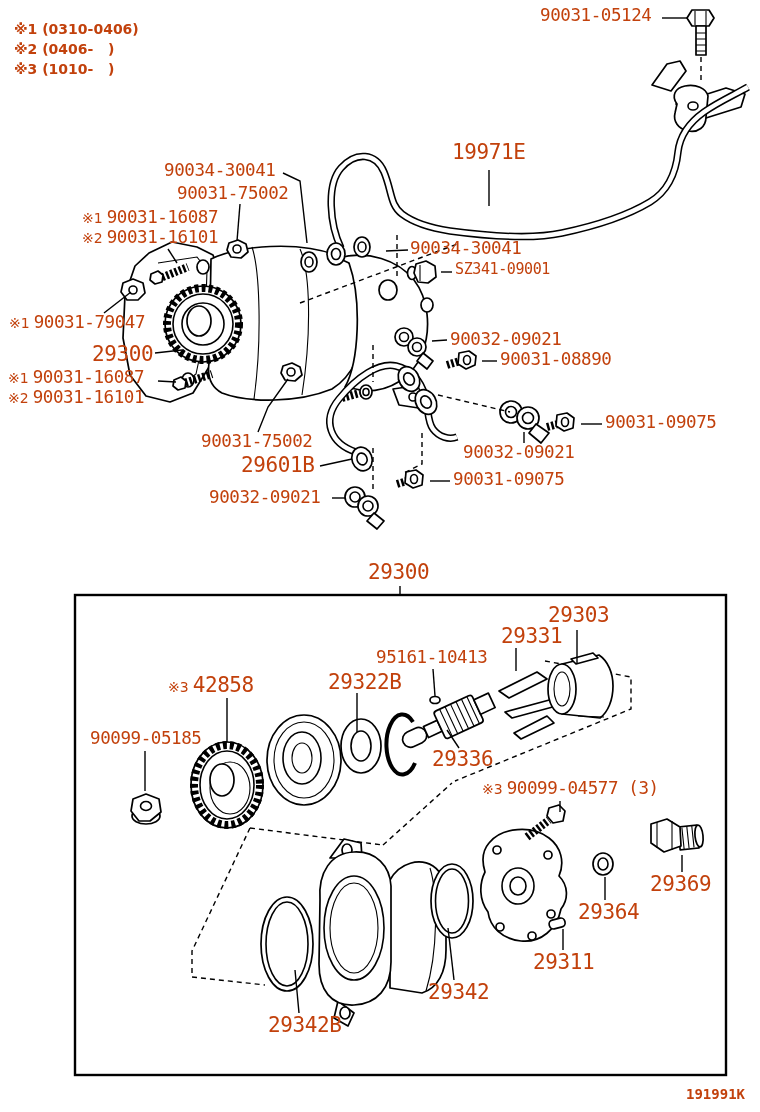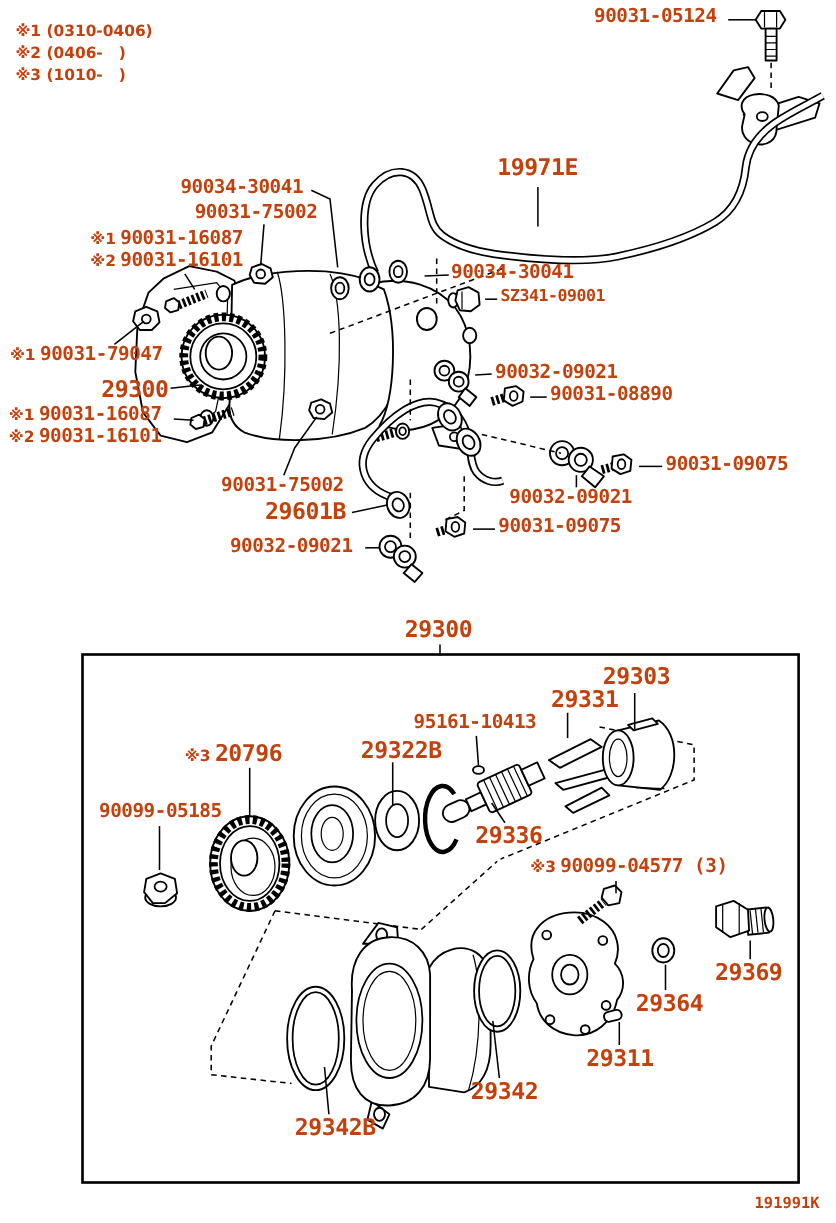--- a/index.html
+++ b/index.html
@@ -10,21 +10,21 @@
   .ln{fill:none;stroke:#000;stroke-width:1.6;}
   .thin{stroke-width:1.1;}
   .teeth{fill:none;stroke:#000;stroke-width:8;stroke-dasharray:4 3;}
   .thread{stroke:#000;stroke-width:8;stroke-dasharray:2.5 2;}
   .tube-o{fill:none;stroke:#000;stroke-width:7.5;}
   .tube-i{fill:none;stroke:#fff;stroke-width:4.4;}
   .ld{fill:none;stroke:#000;stroke-width:1.4;}
   .dash{fill:none;stroke:#000;stroke-width:1.4;stroke-dasharray:5 4;}
   .ring{fill:none;stroke:#000;stroke-width:4;}
   .box{fill:none;stroke:#000;stroke-width:2.4;}
-  .part-label{position:absolute;white-space:nowrap;font-weight:bold;line-height:1;
+  .part-label{position:absolute;white-space:nowrap;font-weight:normal;line-height:1;
               letter-spacing:-0.4px;}
   .part-label .px{font-family:"DejaVu Sans", sans-serif;font-size:14px;margin-right:4px;
                   letter-spacing:0;}
   .legend-line{position:absolute;left:14px;font-family:"DejaVu Sans", sans-serif;
                font-weight:bold;font-size:14px;white-space:pre;line-height:1;}
   #footer-code{position:absolute;left:686px;top:1086px;font-weight:bold;font-size:14px;}
 </style>
 </head>
 <body>
 
@@ -349,21 +349,21 @@
       <div class="part-label" style="left: 463px; top: 444px; font-size: 17.5px;"><span>90032-09021</span></div>
       <div class="part-label" style="left: 201px; top: 433px; font-size: 17.5px;"><span>90031-75002</span></div>
       <div class="part-label" style="left: 241px; top: 455px; font-size: 21px;"><span>29601B</span></div>
       <div class="part-label" style="left: 209px; top: 489px; font-size: 17.5px;"><span>90032-09021</span></div>
       <div class="part-label" style="left: 453px; top: 471px; font-size: 17.5px;"><span>90031-09075</span></div>
       <div class="part-label" style="left: 368px; top: 562px; font-size: 21px;"><span>29300</span></div>
       <div class="part-label" style="left: 548px; top: 605px; font-size: 21px;"><span>29303</span></div>
       <div class="part-label" style="left: 501px; top: 626px; font-size: 21px;"><span>29331</span></div>
       <div class="part-label" style="left: 376px; top: 649px; font-size: 17.5px;"><span>95161-10413</span></div>
       <div class="part-label" style="left: 328px; top: 672px; font-size: 21px;"><span>29322B</span></div>
-      <div class="part-label" style="left: 168px; top: 675px; font-size: 21px;"><span class="px">※3</span><span>20796</span></div>
+      <div class="part-label" style="left: 168px; top: 675px; font-size: 21px;"><span class="px">※3</span><span>42858</span></div>
       <div class="part-label" style="left: 90px; top: 730px; font-size: 17.5px;"><span>90099-05185</span></div>
       <div class="part-label" style="left: 432px; top: 749px; font-size: 21px;"><span>29336</span></div>
       <div class="part-label" style="left: 482px; top: 780px; font-size: 17.5px;"><span class="px">※3</span><span>90099-04577 (3)</span></div>
       <div class="part-label" style="left: 650px; top: 874px; font-size: 21px;"><span>29369</span></div>
       <div class="part-label" style="left: 578px; top: 902px; font-size: 21px;"><span>29364</span></div>
       <div class="part-label" style="left: 533px; top: 952px; font-size: 21px;"><span>29311</span></div>
       <div class="part-label" style="left: 428px; top: 982px; font-size: 21px;"><span>29342</span></div>
       <div class="part-label" style="left: 268px; top: 1015px; font-size: 21px;"><span>29342B</span></div>
     </div>
 

